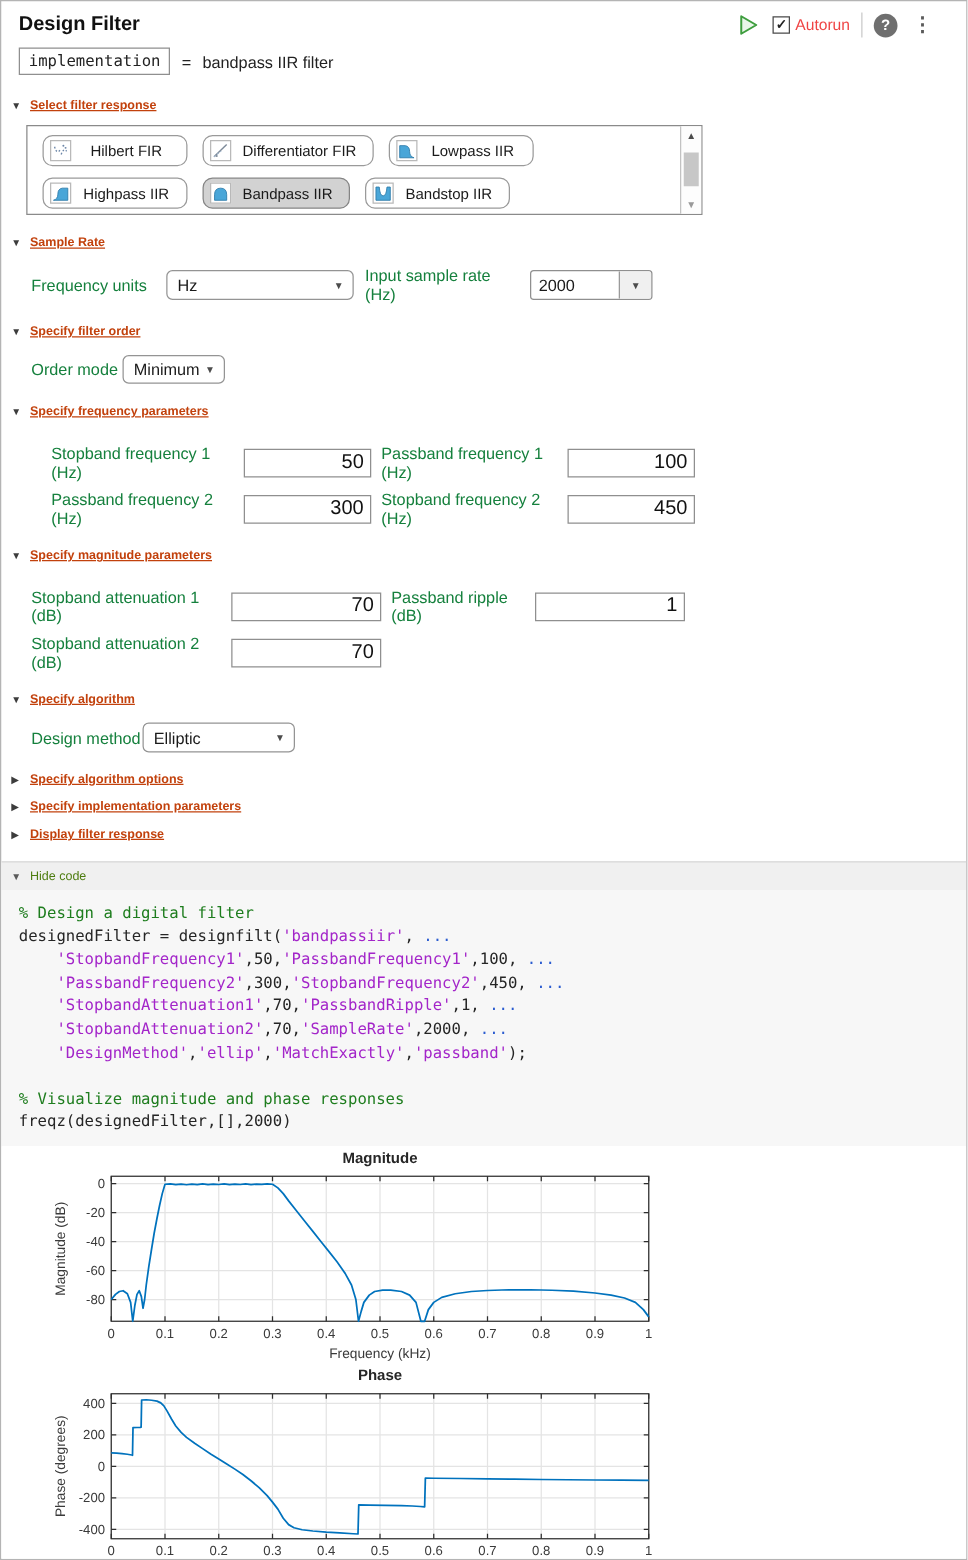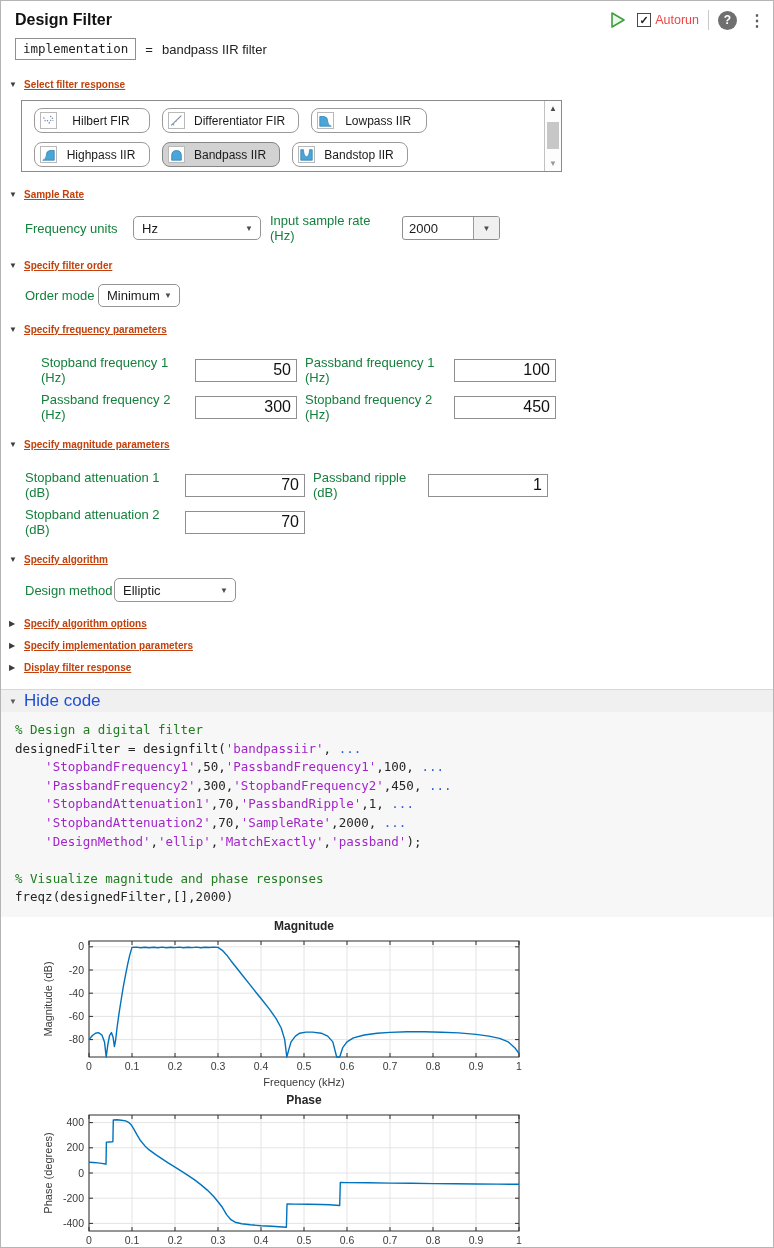--- a/index.html
+++ b/index.html
@@ -1,20 +1,20 @@
 <!DOCTYPE html>
 <html><head>
 <meta charset="utf-8">
 <style>
   * { margin:0; padding:0; box-sizing:border-box; }
   body { background:#e8e8e8; font-family:"Liberation Sans", sans-serif; }
   .page { width:774px; height:1248px; background:#fff; border:1px solid #b4b4b4; position:relative; overflow:hidden; }
 
   
-  .hdr { display:flex; align-items:center; justify-content:space-between; padding:9px 5px 2px 14px; }
+  .hdr { display:flex; align-items:center; justify-content:space-between; padding:9px 24px 2px 14px; }
   .hdr-title { font-size:16px; font-weight:bold; color:#111; }
   .hdr-right { display:flex; align-items:center; gap:9px; }
   .runbtn { width:20px; height:20px; display:flex; align-items:center; justify-content:center; cursor:pointer; }
   .cbwrap { display:flex; align-items:center; gap:4px; }
   .checkbox { width:14px; height:14px; border:1px solid #4a4a4a; background:#fff; font-size:11px; line-height:12px; text-align:center; color:#222; font-weight:bold; }
   .cblabel { font-size:12.5px; color:#ef4444; }
   .vdiv { width:1px; height:20px; background:#c9c9c9; }
   .helpbtn { width:19px; height:19px; border-radius:50%; background:#6f6f6f; color:#fff; font-size:12px; font-weight:bold; display:flex; align-items:center; justify-content:center; cursor:pointer; }
   .kebab { color:#5a5a5a; font-size:16px; font-weight:bold; padding:0 3px; cursor:pointer; letter-spacing:0; }
 
@@ -52,21 +52,21 @@
   .combo .cval { width:70px; font-size:13px; color:#1a1a1a; padding:0 6px; display:flex; align-items:center; }
   .combo .cbtn { width:26px; border-left:1px solid #9a9a9a; background:#f0f0f0; display:flex; align-items:center; justify-content:center; font-size:8px; color:#4c4c4c; cursor:pointer; }
   .numin { height:23px; border:1px solid #8f8f8f; background:#fff; font-size:16px; color:#111; text-align:right; padding:0 5px; font-family:"Liberation Sans", sans-serif; }
 
   .flab1 { width:154px;margin-left:16px; } .flab2 { width:149px; margin-left:8px; } .fin { width:102px; }
   .mlab1 { width:160px; } .mlab2 { width:115px; margin-left:8px; } .min { width:120px; }
 
   
   .codebar { margin-top:16px; height:23px; background:#f0f0f0; border-top:1px solid #d8d8d8; display:flex; align-items:center; gap:6px; padding-left:8px; cursor:pointer; }
   .codebar .tri { color:#5a5a5a; }
-  .codebar-t { font-size:17px; color:#1d4ed8; }
+  .codebar-t { font-size:10px; color:#4d7c0f; }
   .codeblk { background:#f7f7f7; padding:9px 0 10px 14px; }
   .code-line { font-family:"DejaVu Sans Mono", monospace; font-size:12.5px; line-height:18.6px; white-space:pre; }
   .tok-plain { color:#252525; }
   .tok-comment { color:#1e7d1e; }
   .tok-string { color:#a325c9; }
   .tok-cont { color:#2b5cd0; }
 
   
   .charts { padding-left:40px; background:#fff; }
   .chart { height:174px; }
@@ -163,21 +163,21 @@
       <span class="sarrow dn">▼</span>
     </div>
   </div>
 
   <div class="sec-h">
     <span class="tri">▼</span>
     <span class="sec-t">Sample Rate</span>
   </div>
   <div class="row first-row">
     <span class="lab" style="width:108px;">Frequency units</span>
-    <div class="dd" style="width:128px;">
+    <div class="dd" style="width:150px;">
       <span class="ddval">Hz</span>
       <span class="ddarr">▼</span>
     </div>
     <span class="lab" style="margin-left:9px; width:124px;">Input sample rate (Hz)</span>
     <div class="combo" style="margin-left:8px;">
       <span class="cval">2000</span>
       <span class="cbtn">
           <span>▼</span>
         </span>
     </div>

